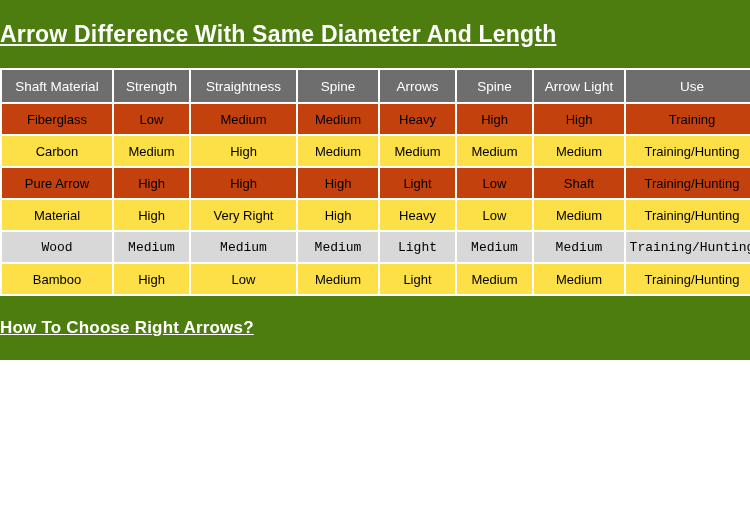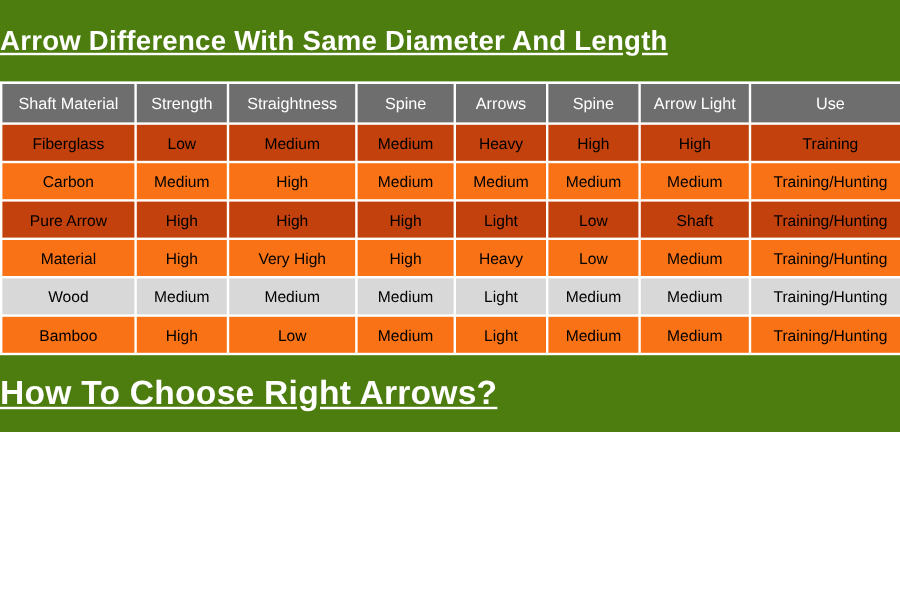--- a/index.html
+++ b/index.html
@@ -31,21 +31,21 @@
     display: flex;
     align-items: center;
     text-decoration: underline;
   }
   #title-banner {
     height: 68px;
     font-size: 23px;
   }
   #choose-banner {
     height: 64px;
-    font-size: 28px;
+    font-size: 17px;
   }
 
   
   .table-wrap {
     background: #ffffff;
     padding: 0;
   }
   table.arrow-table {
     width: 750px;
     border-collapse: separate;
@@ -65,22 +65,22 @@
     overflow: hidden;
     margin-left: 37px;
   }
   table.arrow-table thead th {
     background: #6e6e6e;
     color: #ffffff;
     height: 28px;
     font-size: 13.5px;
   }
   tr.row-light td { background: #c2410c; }
-  tr.row-dark  td { background: #f97316; }
-  tr.row-pale  td { background: #d8d8d8; }
+  tr.row-dark  td { background: #fde047; }
+  tr.row-pale  td { background: #d8d8d8; font-family: Liberation Mono, monospace; }
 
   
   col.c0 { width: 110px; }
   col.c1 { width: 75px;  }
   col.c2 { width: 105px; }
   col.c3 { width: 80px;  }
   col.c4 { width: 75px;  }
   col.c5 { width: 75px;  }
   col.c6 { width: 90px;  }
   col.c7 { width: 132px; }
@@ -153,21 +153,21 @@
             <td>High</td>
             <td>High</td>
             <td>Light</td>
             <td>Low</td>
             <td>Shaft</td>
             <td>Training/Hunting</td>
           </tr>
           <tr class="row-dark">
             <td>Material</td>
             <td>High</td>
-            <td>Very High</td>
+            <td>Very Right</td>
             <td>High</td>
             <td>Heavy</td>
             <td>Low</td>
             <td>Medium</td>
             <td>Training/Hunting</td>
           </tr>
           <tr class="row-pale">
             <td>Wood</td>
             <td>Medium</td>
             <td>Medium</td>

